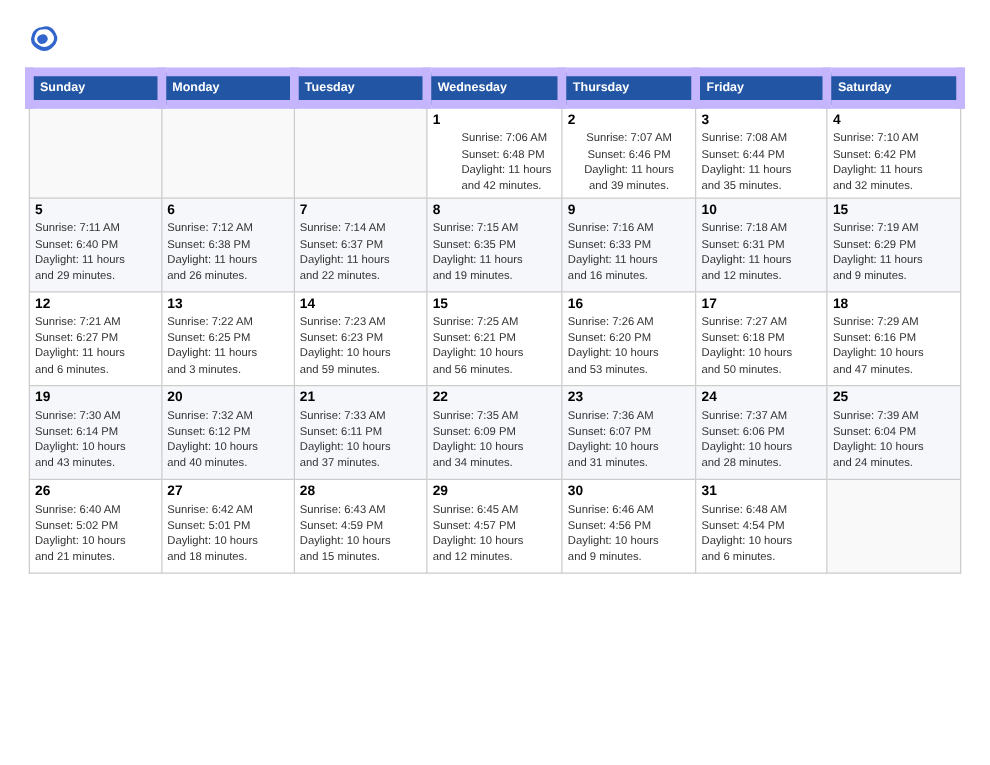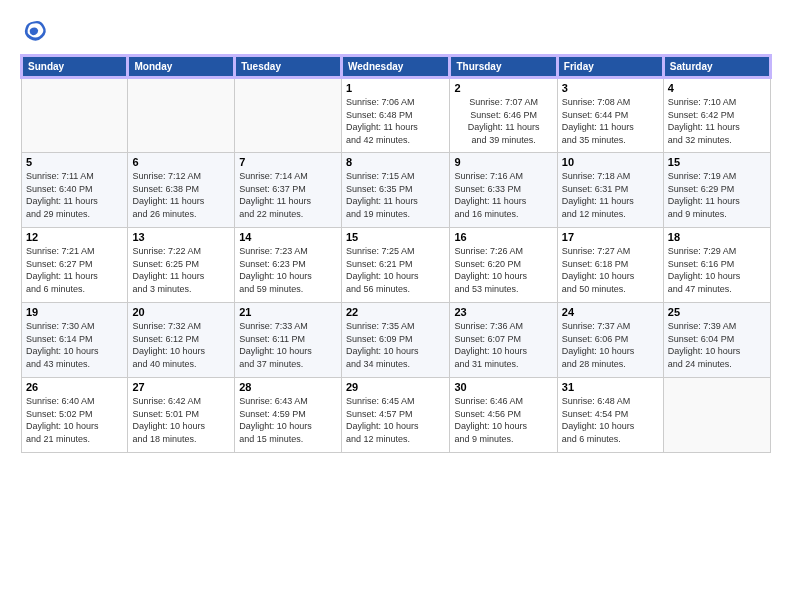--- a/index.html
+++ b/index.html
@@ -63,21 +63,21 @@
       border-collapse: collapse;
       font-size: 9.5px;
     }
     .calendar th {
       background-color: #2255a4;
       color: #fff;
       text-align: left;
       padding: 4px 5px;
       font-size: 10px;
       font-weight: bold;
-      border: 3px solid #c4b5fd;
+      border: 7px solid #c4b5fd;
     }
     .calendar td {
       vertical-align: top;
       border: 1px solid #ccc;
       padding: 3px 4px;
       width: 113px;
       min-height: 70px;
       height: 75px;
       background: #fff;
     }
@@ -136,21 +136,21 @@
           <th>Saturday</th>
         </tr>
     </thead>
     <tbody id="calendar-body">
     <tr>
           <td class="empty"></td>
           <td class="empty"></td>
           <td class="empty"></td>
           <td>
             <span class="day-number">1</span>
-            <div class="day-info" style="white-space: pre-line;">Sunrise: 7:06 AM
+            <div class="day-info" style="white-space: pre-line; margin-left: 23px;">Sunrise: 7:06 AM
 Sunset: 6:48 PM
 Daylight: 11 hours
 and 42 minutes.</div>
           </td>
           <td>
             <span class="day-number">2</span>
             <div class="day-info" style="white-space: pre-line; text-align: center;">Sunrise: 7:07 AM
 Sunset: 6:46 PM
 Daylight: 11 hours
 and 39 minutes.</div>

